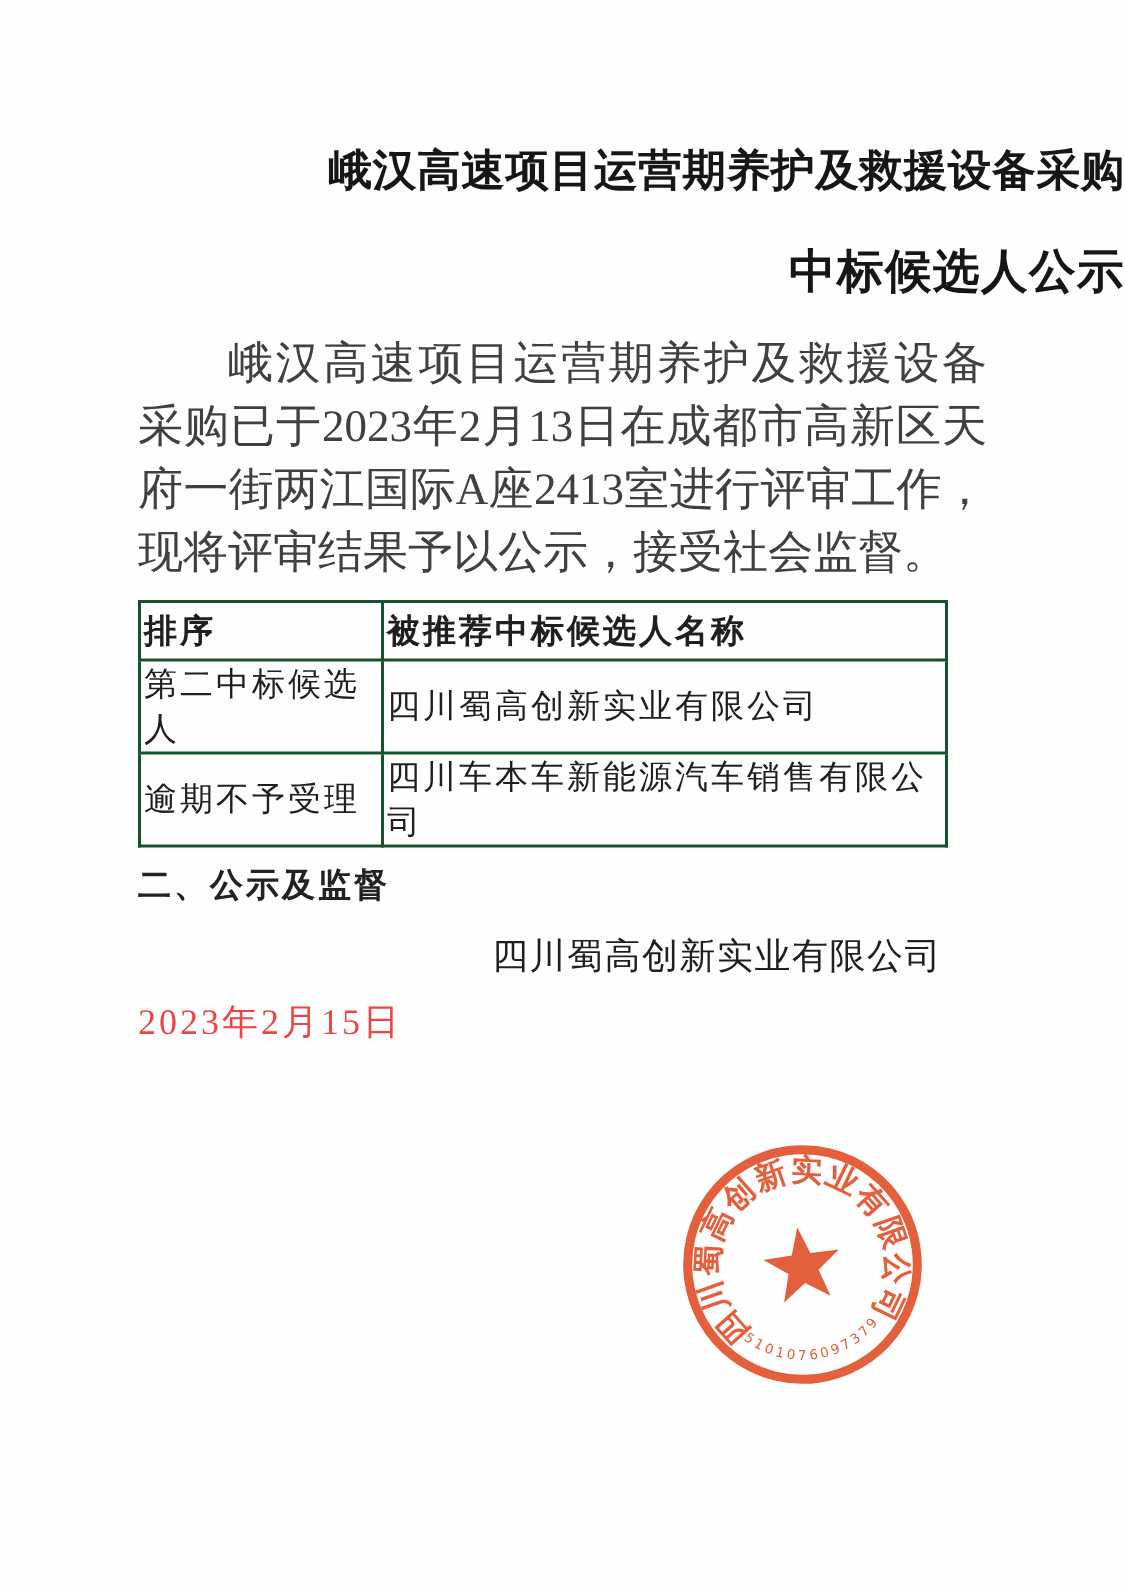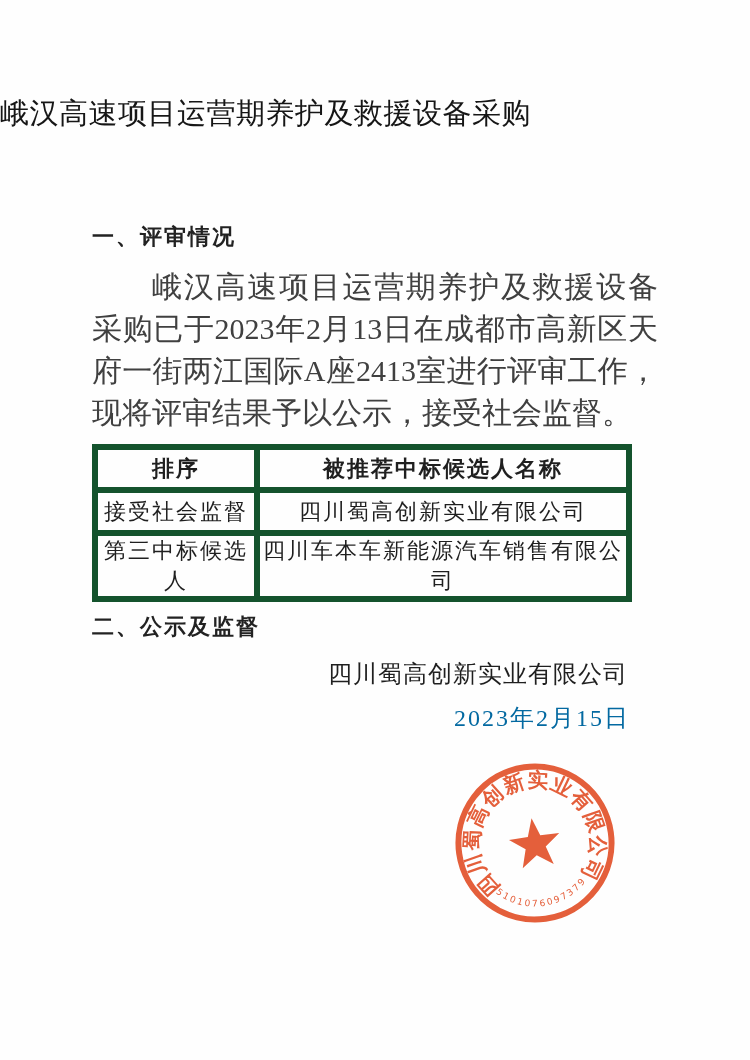--- a/index.html
+++ b/index.html
@@ -11,22 +11,22 @@
     width: 750px;
     height: 1060px;
     background: #fefefe;
     overflow: hidden;
     font-family: "Liberation Serif", "DejaVu Serif", serif;
     color: #1c1c1c;
   }
   .doc-title {
     position: absolute;
     left: 0; right: 0;
-    text-align: left;
-    font-weight: normal;
+    text-align: right;
+    font-weight: bold;
     color: #161616;
   }
   .doc-title.line1 { top: 94px;  font-size: 29px; letter-spacing: 0.5px; }
   .doc-title.line2 { top: 160px; font-size: 31px; letter-spacing: 1px; }
 
   .content {
     position: absolute;
     left: 92px;
     top: 222px;
     width: 566px;
@@ -51,47 +51,46 @@
   .para.after-table { margin-top: 14px; }
 
   table.candidates {
     margin-top: 10px;
     margin-bottom: 8px;
     border-collapse: collapse;
     width: 540px;
     table-layout: fixed;
   }
   table.candidates th, table.candidates td {
-    border: 6px solid #14532d;
+    border: 2px solid #14532d;
     height: 37px;
-    text-align: center;
+    text-align: left;
     vertical-align: middle;
     font-size: 22px;
     letter-spacing: 2px;
     padding: 0 2px;
     color: #1f1f1f;
   }
   table.candidates th { font-weight: bold; }
   col.rank-col { width: 162px; }
 
   .signature-company {
     margin-top: 8px;
     font-size: 24px;
     text-align: right;
     padding-right: 30px;
     letter-spacing: 1px;
     color: #1f1f1f;
   }
   .signature-date {
     margin-top: 12px;
     font-size: 24px;
-    text-align: right;
     padding-right: 28px;
     letter-spacing: 2px;
-    color: #0369a1;
+    color: #ef4444;
   }
 
   .seal {
     position: absolute;
     left: 449px;
     top: 757px;
     width: 172px;
     height: 172px;
     transform: rotate(-8deg);
     opacity: 0.88;
@@ -99,46 +98,46 @@
     pointer-events: none;
   }
   .seal svg { width: 100%; height: 100%; }
 </style>
 </head>
 <body>
 
 <div class="page">
 
   <div class="doc-title line1">峨汉高速项目运营期养护及救援设备采购</div>
+  <div class="doc-title line2">中标候选人公示</div>
 
   <div class="content">
 
-    <div class="sec-heading">一、评审情况</div>
 
     <p class="para">峨汉高速项目运营期养护及救援设备采购已于2023年2月13日在成都市高新区天府一街两江国际A座2413室进行评审工作，现将评审结果予以公示，接受社会监督。</p>
 
 
     <table class="candidates">
       <colgroup>
         <col class="rank-col">
         <col>
       </colgroup>
       <thead>
         <tr>
           <th>排序</th>
           <th>被推荐中标候选人名称</th>
         </tr>
       </thead>
       <tbody>
         <tr>
-          <td>接受社会监督</td>
+          <td>第二中标候选人</td>
           <td>四川蜀高创新实业有限公司</td>
         </tr>
         <tr>
-          <td>第三中标候选人</td>
+          <td>逾期不予受理</td>
           <td>四川车本车新能源汽车销售有限公司</td>
         </tr>
       </tbody>
     </table>
 
     <div class="sec-heading second">二、公示及监督</div>
 
 
     <div class="signature-company">四川蜀高创新实业有限公司</div>
 

